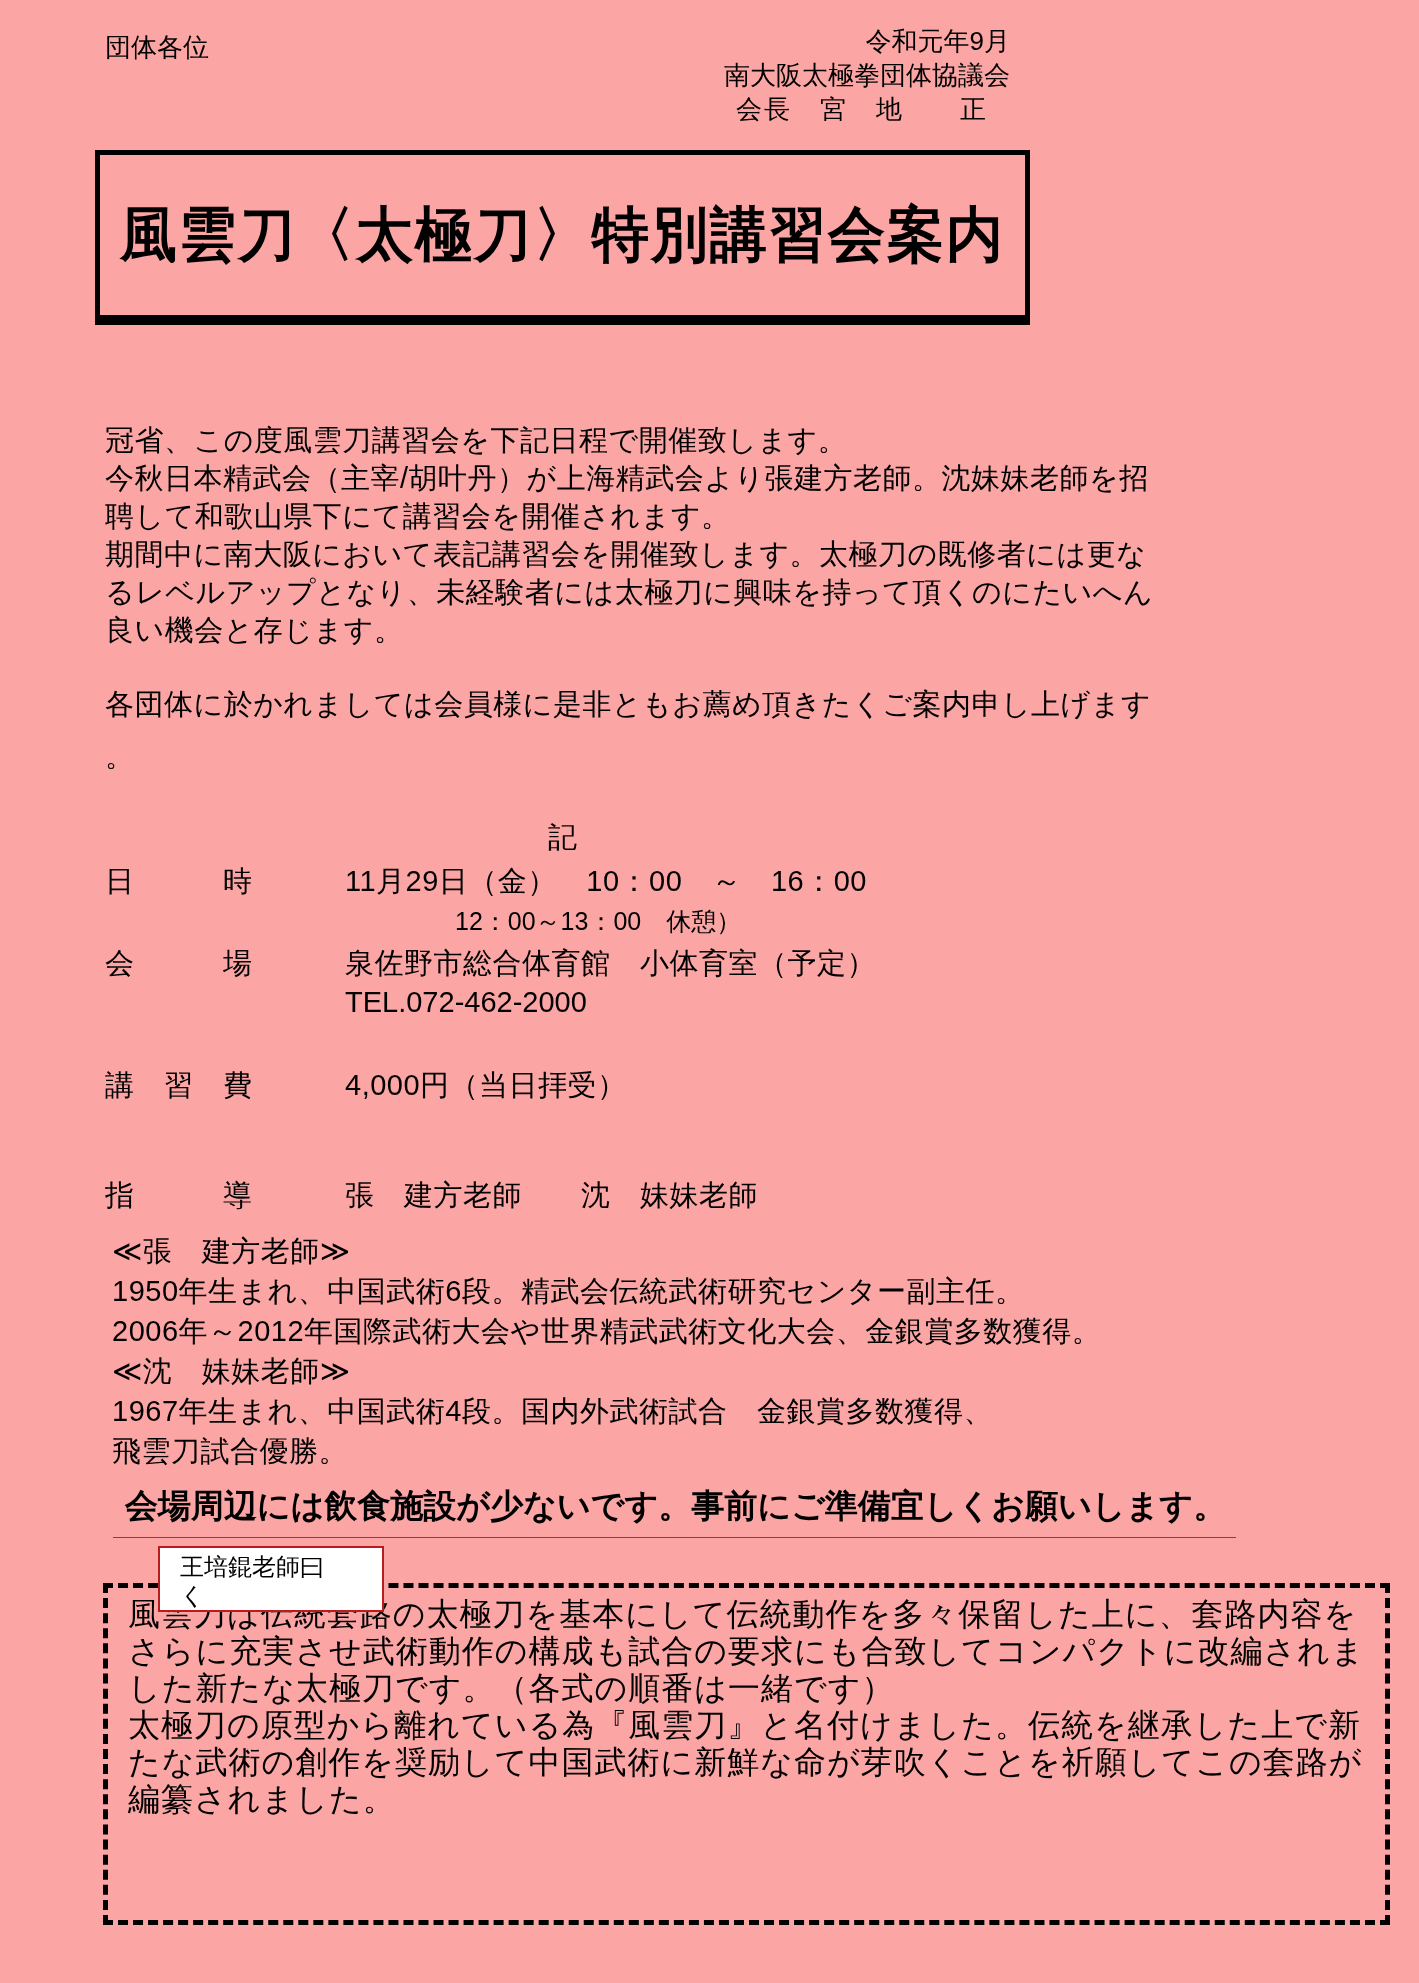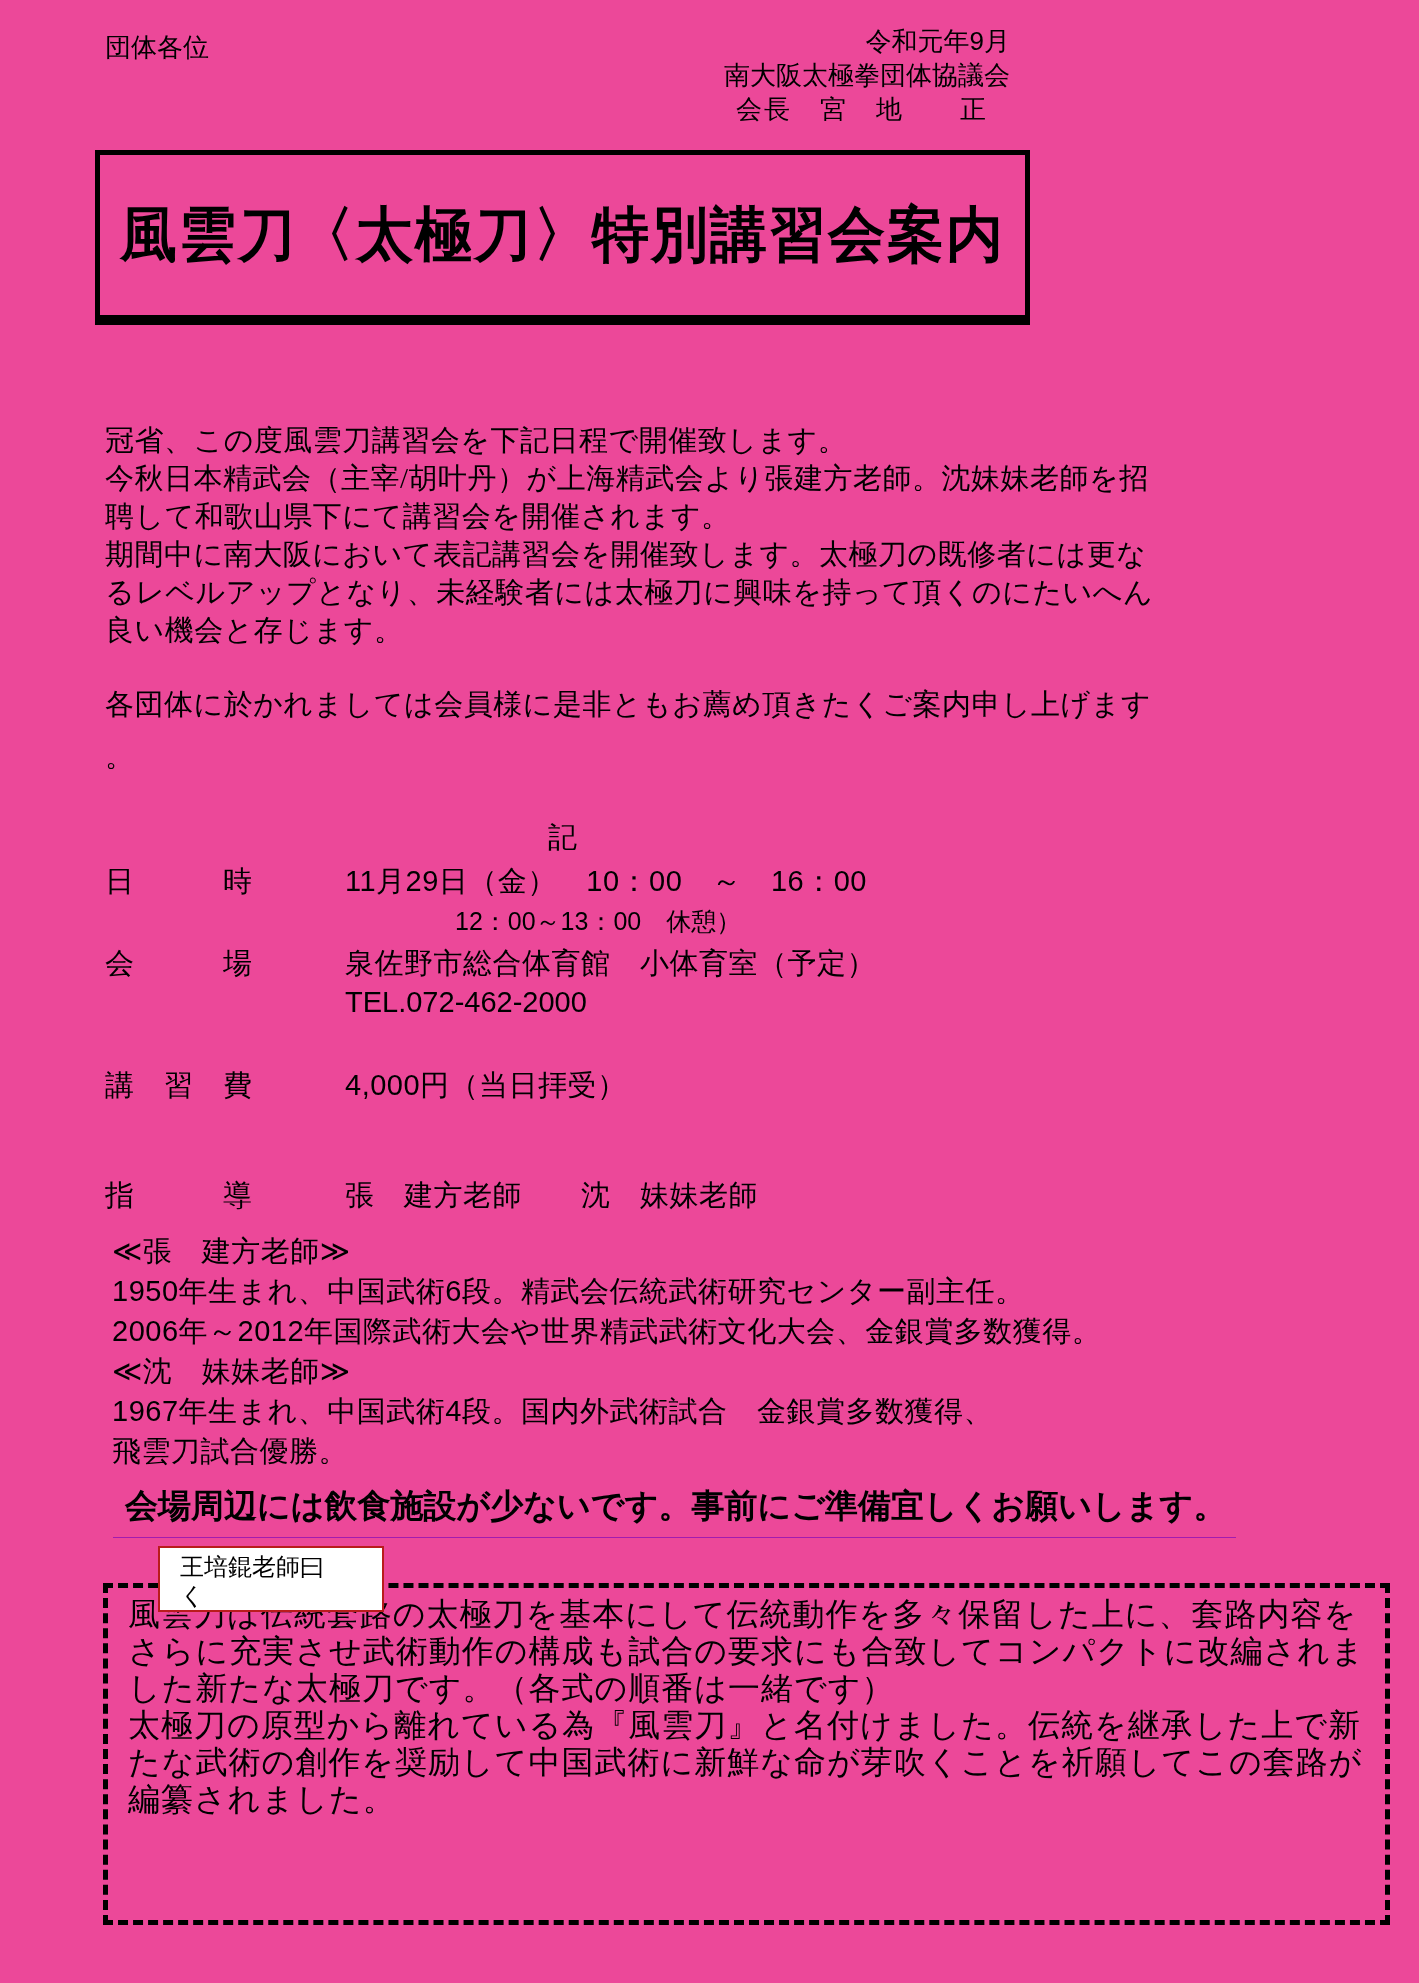--- a/index.html
+++ b/index.html
@@ -1,41 +1,41 @@
 <!DOCTYPE html>
 <html><head>
 <meta charset="utf-8">
 <style>
   html,body{margin:0;padding:0;background:#e8e8e8;}
   .page{
     position:relative;
     width:1419px;height:1983px;
     margin:0 auto;
-    background:#ec4899;
+    background:#fca5a5;
     color:#000;
     font-family:"Liberation Sans","DejaVu Sans",sans-serif;
     overflow:hidden;
   }
   
   .recipient{position:absolute;left:105px;top:30px;font-size:26px;}
   .sender{position:absolute;left:600px;top:24px;width:410px;text-align:right;font-size:26px;line-height:34px;}
   .sender .chairman{padding-right:22px;letter-spacing:2px;}
   
   .title-box{
     position:absolute;left:95px;top:150px;width:935px;height:175px;
     border:5px solid #000;border-bottom-width:10px;
     box-sizing:border-box;
     display:flex;align-items:center;justify-content:center;
   }
   .title-box .title{
     font-size:57px;font-weight:900;letter-spacing:2px;white-space:nowrap;
     transform:scaleY(1.05);
   }
   
-  .intro{position:absolute;left:105px;top:421px;width:1060px;font-size:29px;line-height:38px;letter-spacing:0.5px;font-family:Liberation Serif, serif;}
+  .intro{position:absolute;left:105px;top:421px;width:1060px;font-size:29px;line-height:38px;letter-spacing:0.5px;}
   .intro div{white-space:nowrap;}
   .intro div:nth-child(7){margin-top:36px;}
   .intro div:nth-child(8){margin-top:14px;}
   
   .ki-heading{position:absolute;left:95px;top:818px;width:935px;text-align:center;font-size:29px;}
   .detail-row{position:absolute;left:105px;font-size:29px;white-space:nowrap;letter-spacing:0.5px;}
   .detail-row .lbl{display:inline-block;width:240px;letter-spacing:0.5px;}
   .row-1{top:862px;}
   .sub-1{position:absolute;left:455px;top:905px;font-size:25px;white-space:nowrap;}
   .row-2{top:944px;}

